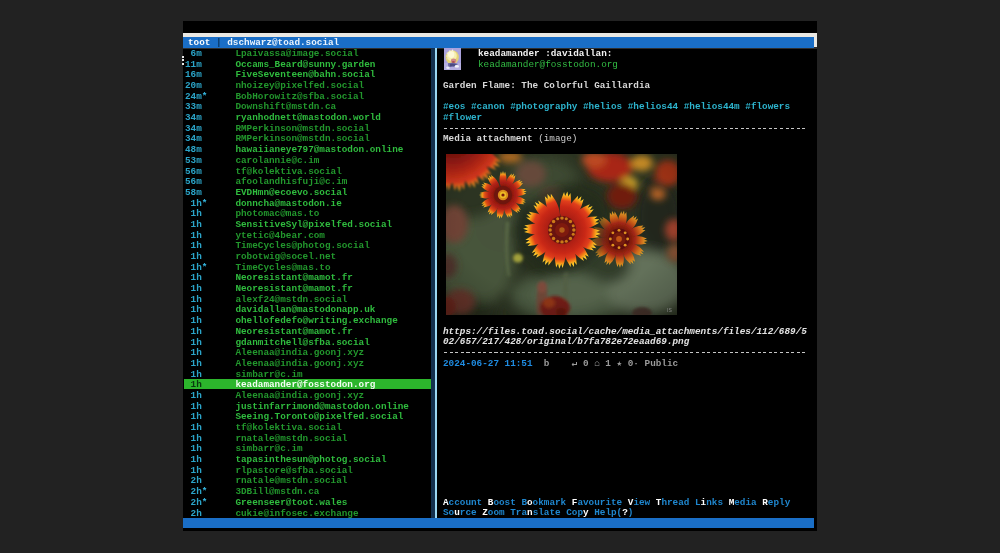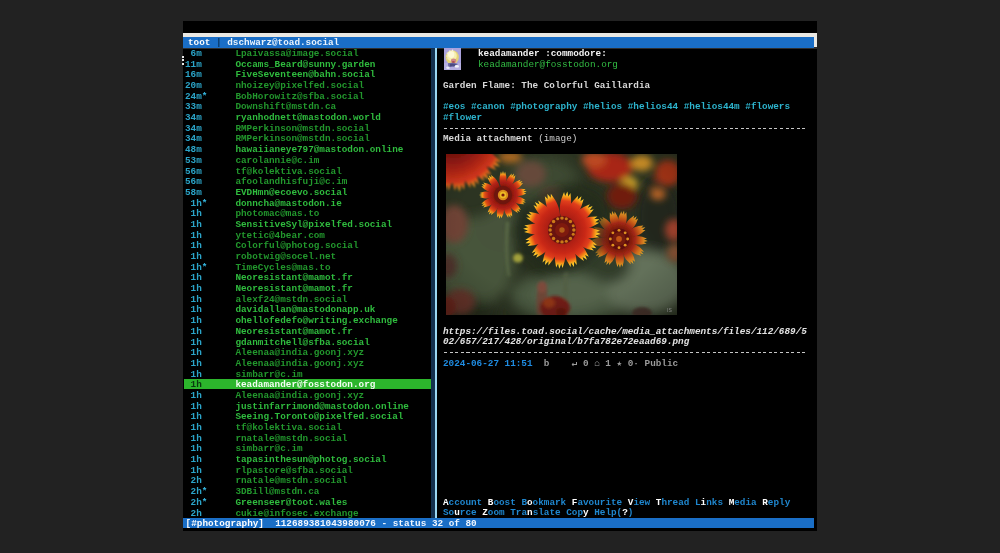--- a/index.html
+++ b/index.html
@@ -65,21 +65,21 @@
 <span class="ts">34m </span>     <span class="ga">RMPerkinson@mstdn.social</span>
 <span class="ts">48m </span>     <span class="gb">hawaiianeye797@mastodon.online</span>
 <span class="ts">53m </span>     <span class="ga">carolannie@c.im</span>
 <span class="ts">56m </span>     <span class="ga">tf@kolektiva.social</span>
 <span class="ts">56m </span>     <span class="ga">afoolandhisfuji@c.im</span>
 <span class="ts">58m </span>     <span class="gb">EVDHmn@ecoevo.social</span>
 <span class="ts"> 1h<b class="st">*</b></span>     <span class="gb">donncha@mastodon.ie</span>
 <span class="ts"> 1h </span>     <span class="ga">photomac@mas.to</span>
 <span class="ts"> 1h </span>     <span class="gb">SensitiveSyl@pixelfed.social</span>
 <span class="ts"> 1h </span>     <span class="ga">ytetic@4bear.com</span>
-<span class="ts"> 1h </span>     <span class="ga">Colorful@photog.social</span>
+<span class="ts"> 1h </span>     <span class="ga">TimeCycles@photog.social</span>
 <span class="ts"> 1h </span>     <span class="ga">robotwig@socel.net</span>
 <span class="ts"> 1h<b class="st">*</b></span>     <span class="ga">TimeCycles@mas.to</span>
 <span class="ts"> 1h </span>     <span class="gb">Neoresistant@mamot.fr</span>
 <span class="ts"> 1h </span>     <span class="gb">Neoresistant@mamot.fr</span>
 <span class="ts"> 1h </span>     <span class="ga">alexf24@mstdn.social</span>
 <span class="ts"> 1h </span>     <span class="gb">davidallan@mastodonapp.uk</span>
 <span class="ts"> 1h </span>     <span class="gb">ohellofedefo@writing.exchange</span>
 <span class="ts"> 1h </span>     <span class="gb">Neoresistant@mamot.fr</span>
 <span class="ts"> 1h </span>     <span class="gb">gdanmitchell@sfba.social</span>
 <span class="ts"> 1h </span>     <span class="ga">Aleenaa@india.goonj.xyz</span>
@@ -111,21 +111,21 @@
    <path d="M4 15.2 Q8.5 14.2 13.5 15.8 L13.2 19.5 Q8 17.8 4.3 19.8 Z" fill="#6a66a0"></path>
    <path d="M6 16 Q9 15.4 12 16.4 L12 18.4 Q9 17.4 6 18.2 Z" fill="#4a4a80"></path>
    <ellipse cx="4" cy="19.8" rx="1.8" ry="1.3" fill="#e9e9f4"></ellipse>
    <ellipse cx="12.8" cy="18.4" rx="2.2" ry="1.4" fill="#f2f2fa"></ellipse>
    <circle cx="3.4" cy="5.2" r="0.7" fill="#e7e3f6"></circle>
       <circle cx="2.9" cy="8" r="0.6" fill="#e7e3f6"></circle>
       <circle cx="3.2" cy="10.8" r="0.6" fill="#ddd8f0"></circle>
       <circle cx="5.8" cy="3" r="0.7" fill="#eee9fa"></circle>
       <circle cx="8.6" cy="2.2" r="0.7" fill="#f0ecfa"></circle>
  </svg>
- <div class="mono" id="who"><span class="nm">keadamander :commodore:</span>
+ <div class="mono" id="who"><span class="nm">keadamander :davidallan:</span>
 <span class="hd">keadamander@fosstodon.org</span></div>
  <div class="mono rp" id="body1">Garden Flame: The Colorful Gaillardia
 
 <span class="htag">#eos #canon #photography #helios #helios44 #helios44m #flowers
 #flower</span></div>
  <div class="dashline" style="top:106.74px"></div>
  <div class="dashline" style="top:331.02px"></div>
  <div class="mono rp" id="media"><b>Media attachment</b><span class="im"> (image)</span></div>
  <svg id="imgph" viewBox="0 0 231 161">
 <defs>
@@ -431,14 +431,13 @@
 <rect width="231" height="161" fill="url(#vig)"></rect>
 <text x="221" y="158" font-size="5" fill="#8a8a8a" font-family="Liberation Sans">IS</text>
 </svg>
  <div class="mono rp" id="url">https://files.toad.social/cache/media_attachments/files/112/689/5
 02/657/217/428/original/b7fa782e72eaad69.png</div>
 
  <div class="mono rp" id="date"><b class="d">2024-06-27 11:51</b><span class="sym">  b    ↵ 0 ⌂ 1 ★ 0· Public</span></div>
  <div class="mono rp" id="acts"><b>A</b>ccount <b>B</b>oost B<b>o</b>okmark <b>F</b>avourite <b>V</b>iew <b>T</b>hread L<b>i</b>nks <b>M</b>edia <b>R</b>eply
 So<b>u</b>rce <b>Z</b>oom Tra<b>n</b>slate Cop<b>y</b> Help(<b>?</b>)</div>
  <div id="sbar"></div>
- <div class="mono" id="sbartext"><b>[#photography]</b>  <span class="dim">112689381043980076 - status 32 of 80</span></div>
 </div>
 <div id="ibeam"></div>
 </body></html>

